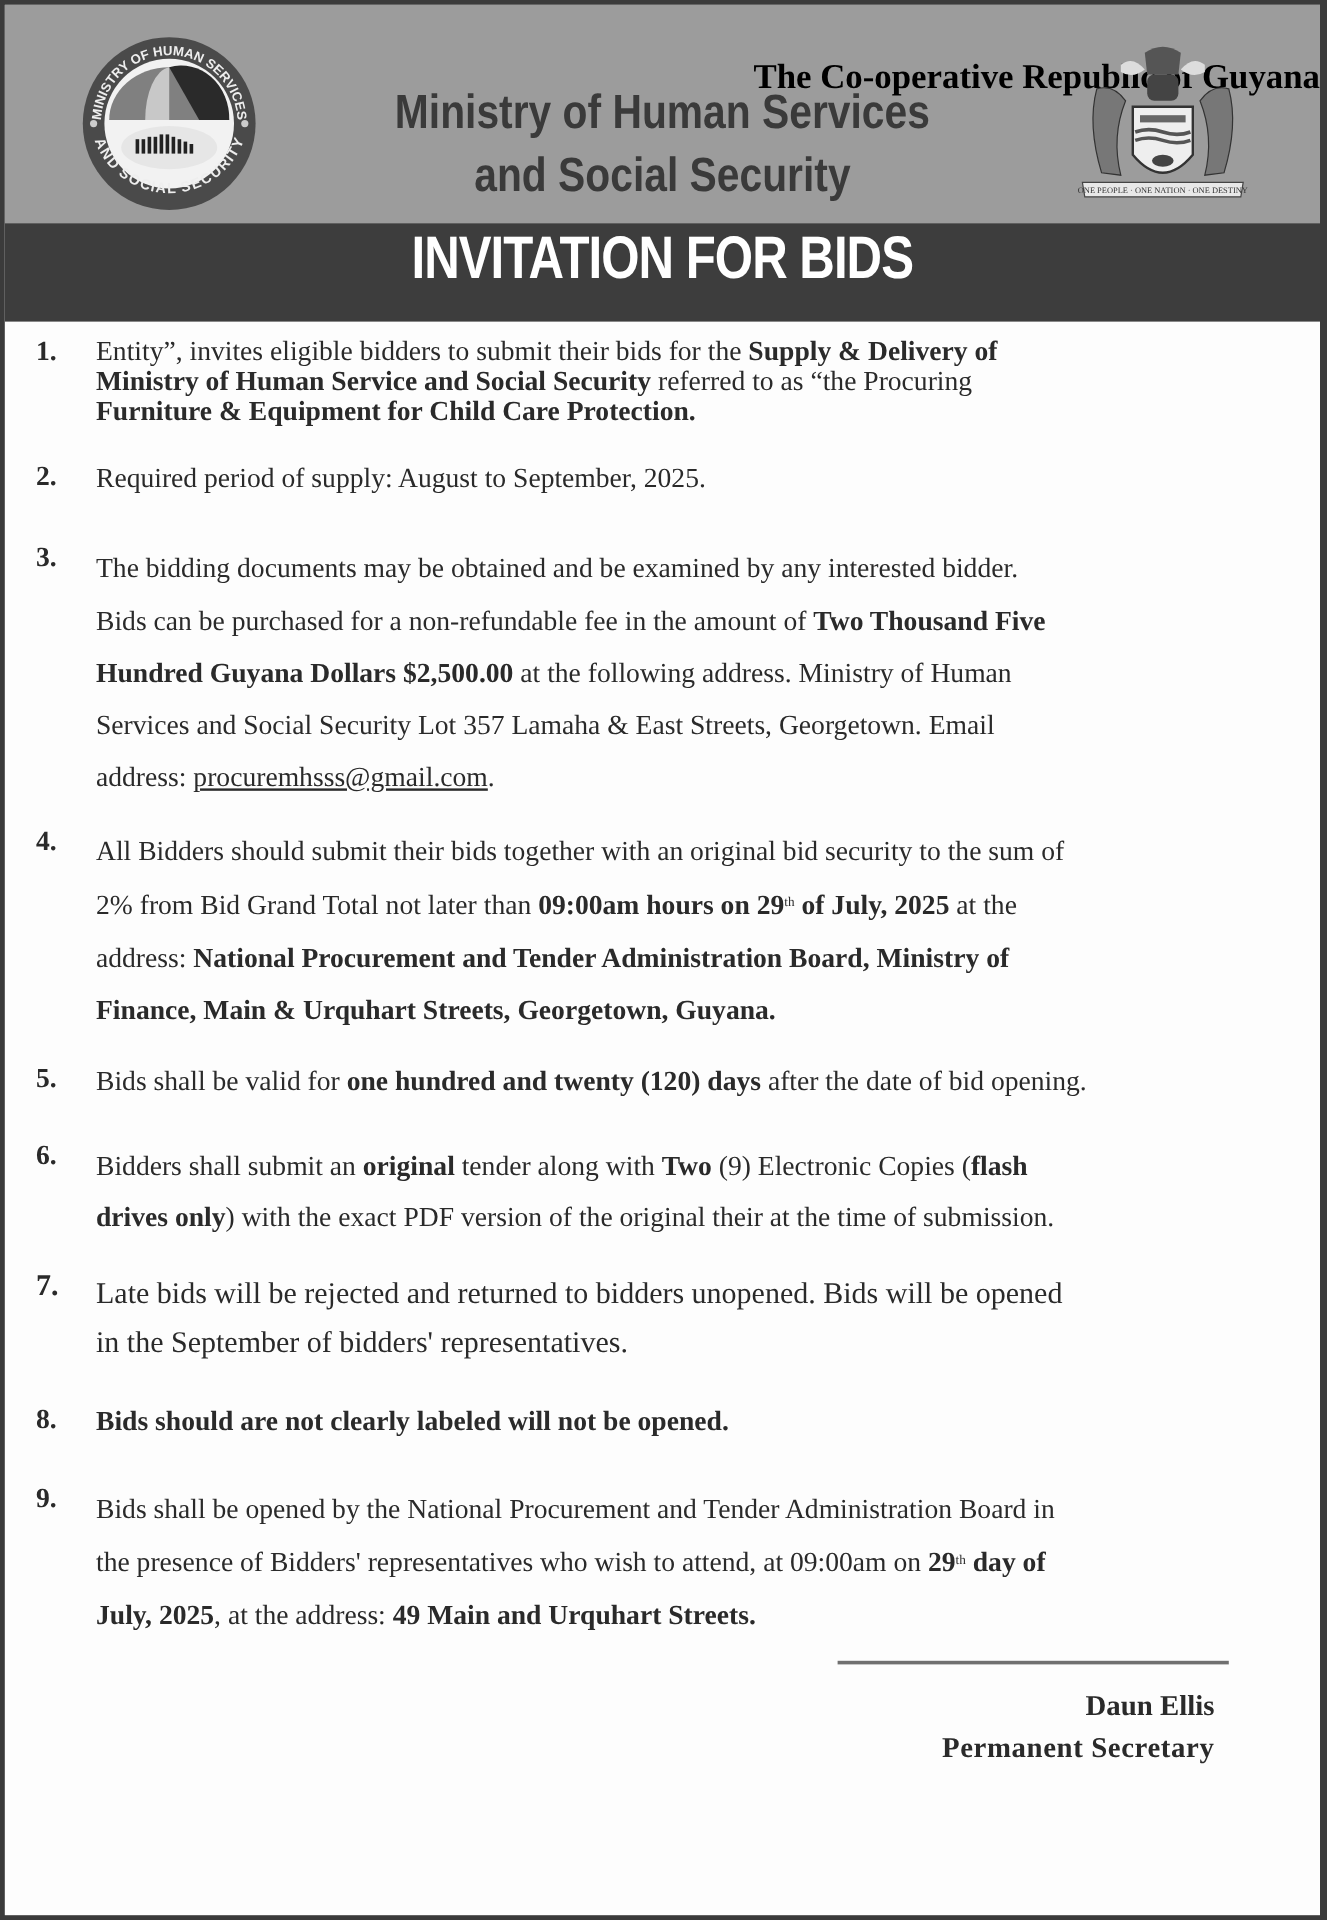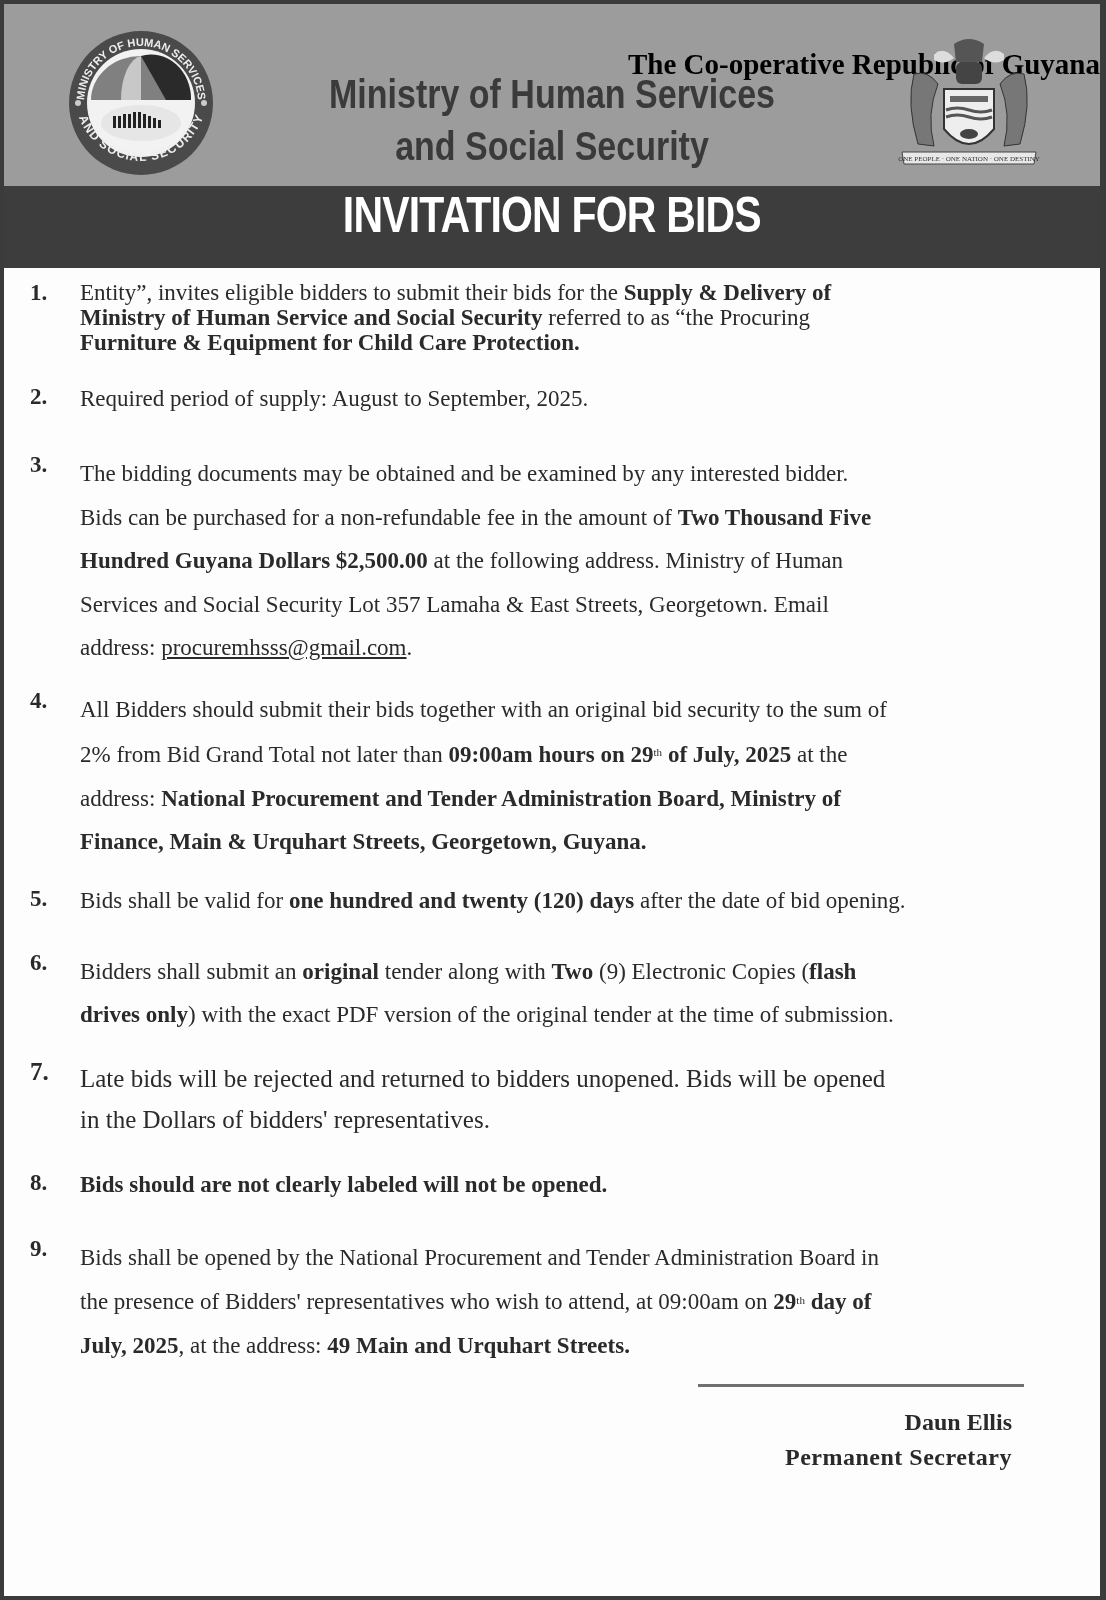--- a/index.html
+++ b/index.html
@@ -118,28 +118,28 @@
       <div class="item" style="top: 882px; position: absolute; font-size: 23px;">
         <span class="num">5.</span>
         <div class="txt">
           <span class="line" style="line-height: 30px;"><span>Bids shall be valid for </span><b>one hundred and twenty (120) days</b><span> after the date of bid opening.</span></span>
         </div>
       </div>
       <div class="item" style="top: 946px; position: absolute; font-size: 23px;">
         <span class="num">6.</span>
         <div class="txt">
           <span class="line" style="line-height: 43px;"><span>Bidders shall submit an </span><b>original</b><span> tender along with </span><b>Two</b><span> (9) Electronic Copies (</span><b>flash</b></span>
-          <span class="line" style="line-height: 43px;"><b>drives only</b><span>) with the exact PDF version of the original tender at the time of submission.</span></span>
+          <span class="line" style="line-height: 43px;"><b>drives only</b><span>) with the exact PDF version of the original their at the time of submission.</span></span>
         </div>
       </div>
       <div class="item" style="top: 1054px; position: absolute; font-size: 25px;">
         <span class="num">7.</span>
         <div class="txt">
           <span class="line" style="line-height: 41px;"><span>Late bids will be rejected and returned to bidders unopened. Bids will be opened</span></span>
-          <span class="line" style="line-height: 41px;"><span>in the Dollars of bidders' representatives.</span></span>
+          <span class="line" style="line-height: 41px;"><span>in the September of bidders' representatives.</span></span>
         </div>
       </div>
       <div class="item" style="top: 1166px; position: absolute; font-size: 23px;">
         <span class="num">8.</span>
         <div class="txt">
           <span class="line" style="line-height: 30px;"><b>Bids should are not clearly labeled will not be opened.</b></span>
         </div>
       </div>
       <div class="item" style="top: 1232px; position: absolute; font-size: 23px;">
         <span class="num">9.</span>

